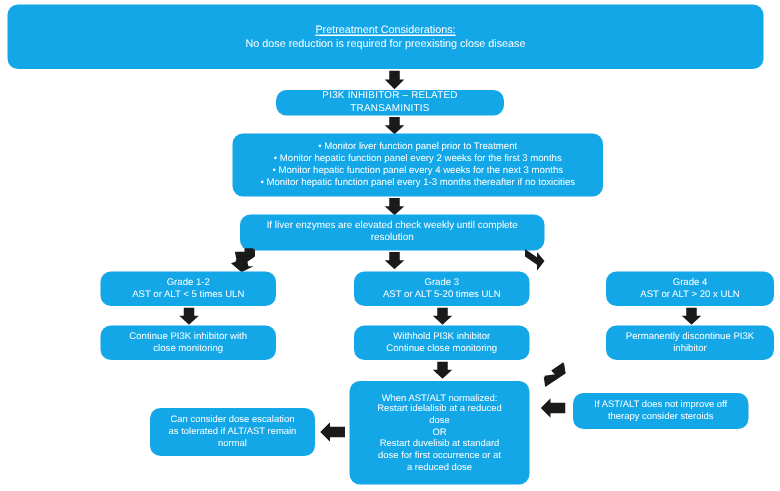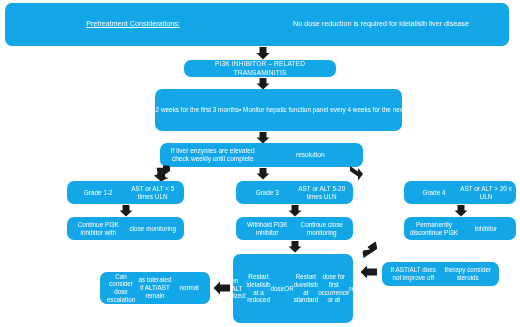--- a/index.html
+++ b/index.html
@@ -14,21 +14,21 @@
     background: #ffffff;
     font-family: "Liberation Sans", sans-serif;
     overflow: hidden;
   }
   .node {
     position: absolute;
     background: #13a7e8;
     color: #ffffff;
     border-radius: 7px;
     display: flex;
-    flex-direction: row;
+    flex-direction: column;
     align-items: center;
     justify-content: center;
     text-align: center;
     box-sizing: border-box;
     line-height: 1.22;
     padding: 3px 4px;
   }
   .node .line {
     display: block;
     width: 100%;
@@ -53,21 +53,21 @@
   }
   .arrow svg { display: block; }
 </style>
 </head>
 <body>
 
 <div id="canvas">
 
   <div class="node" style="left:5px; top:3px; width:504px; height:43px; font-size:7.2px;">
     <span class="line underline">Pretreatment Considerations:</span>
-    <span class="line">No dose reduction is required for idelalisib liver disease</span>
+    <span class="line">No dose reduction is required for preexisting close disease</span>
   </div>
 
   <div class="arrow" style="left:256px; top:47px;">
     <svg width="14" height="13" viewBox="0 0 14 13">
         <polygon points="3.5,0 10.5,0 10.5,6 13.5,6 7,12.5 0.5,6 3.5,6" fill="#1a1a1a"></polygon>
       </svg>
   </div>
 
   <div class="node" style="left:184px; top:60px; width:152px; height:17px; font-size:6.6px; letter-spacing:0.15px;">
     <span class="line">PI3K INHIBITOR – RELATED TRANSAMINITIS</span>

